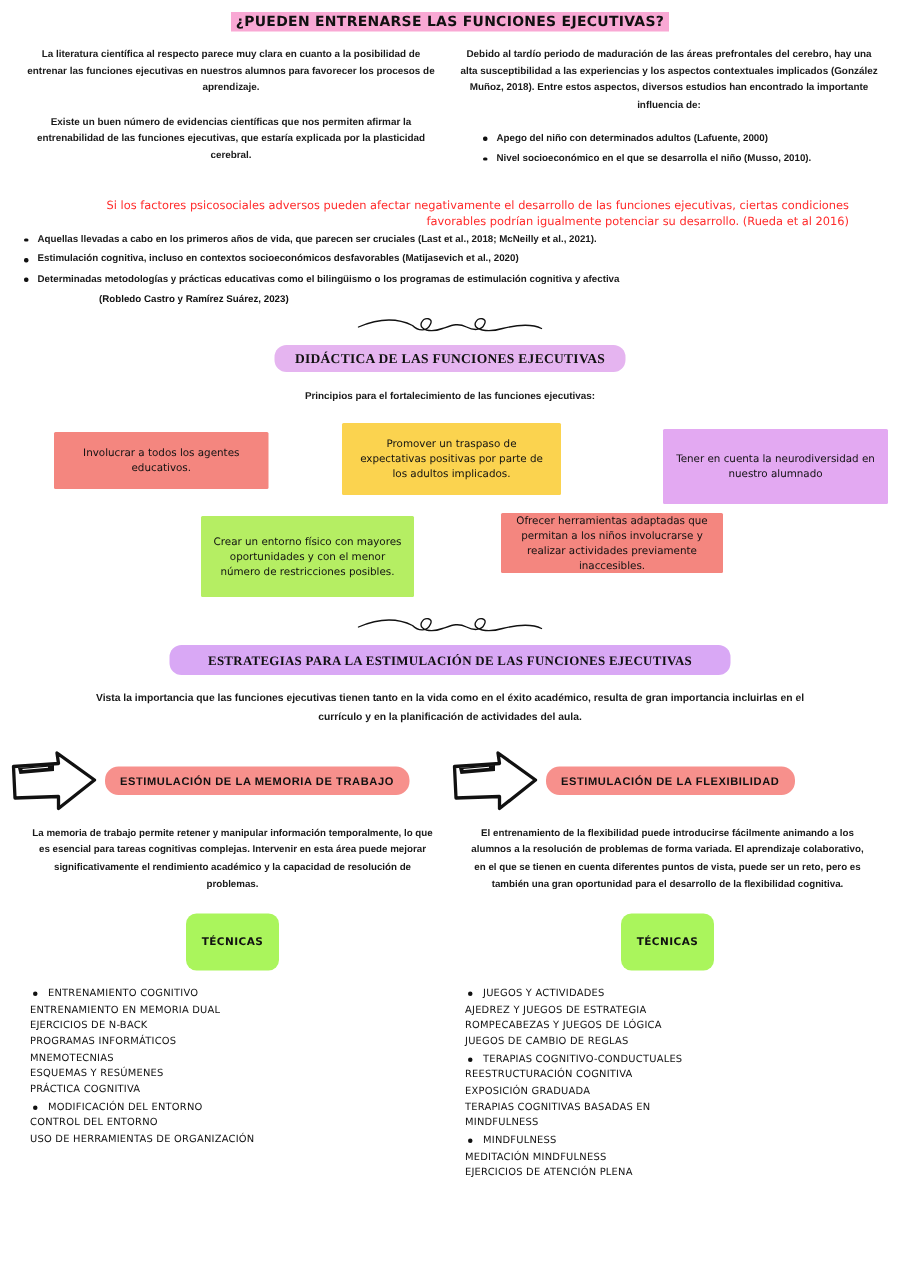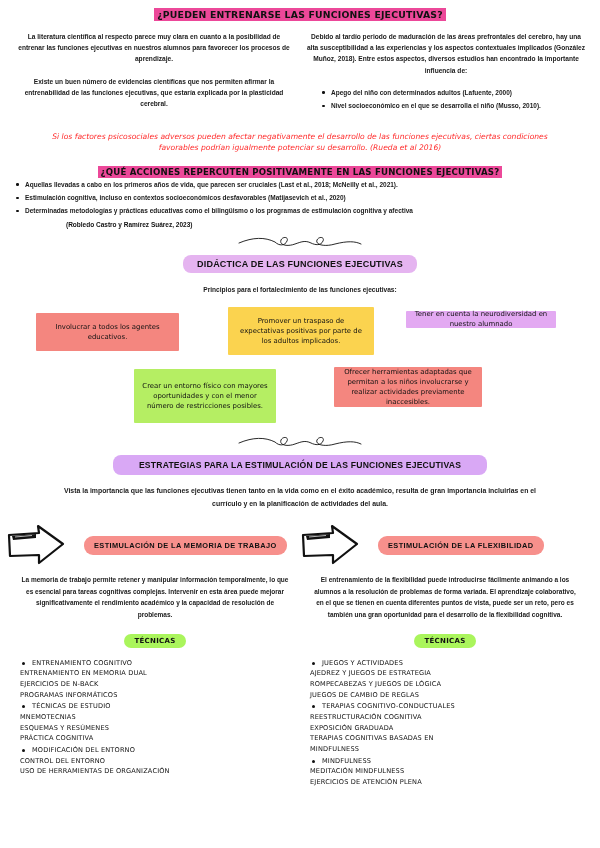--- a/index.html
+++ b/index.html
@@ -24,21 +24,21 @@
   }
 
   
   .title-hl {
     text-align: center;
     font-family: "DejaVu Sans", sans-serif;
     font-weight: bold;
     letter-spacing: 0.2px;
   }
   .title-hl span.mark {
-    background: #ec4899;
+    background: #f9a8d4;
     padding: 1px 3px 1px 3px;
     line-height: 1.35;
     box-decoration-break: clone;
     -webkit-box-decoration-break: clone;
   }
   .h-main {
     font-size: 9.3px;
     margin: 9px 0 0 0;
   }
 
@@ -83,27 +83,26 @@
     top: 4.5px;
     width: 2.6px;
     height: 2.6px;
     background: #111;
     border-radius: 50%;
   }
 
   
   .red-note {
     color: #ff2b2b;
-    text-align: center;
+    text-align: right;
     font-size: 7.6px;
     line-height: 1.55;
     font-family: "DejaVu Sans", sans-serif;
     font-weight: normal;
     margin: 10px 34px 0 34px;
-    font-style: italic;
   }
 
   
   .h-sub {
     font-size: 8.6px;
     margin: 13px 0 0 0;
   }
 
   
   .wide-list {
@@ -124,21 +123,21 @@
   
   .squiggle {
     display: block;
     margin: 5px auto 0 auto;
   }
 
   
   .pill {
     display: block;
     margin: 6px auto 0 auto;
-    font-family: Liberation Sans, sans-serif;
+    font-family: Liberation Serif, serif;
     font-weight: bold;
     border-radius: 8px;
     width: fit-content;
   }
   .pill-purple {
     background: #e5b4f0;
     color: #111;
     font-size: 9px;
     padding: 4px 14px;
     letter-spacing: 0.2px;
@@ -179,21 +178,21 @@
     align-items: center;
     justify-content: center;
   }
   .b-red    { background: #f4867f; }
   .b-yellow { background: #fbd34f; }
   .b-purple { background: #e3a9f2; }
   .b-green  { background: #b5ee63; }
 
   #bub1 { left: 36px;  top: 16px;  width: 143px; height: 38px; }
   #bub2 { left: 228px; top: 10px;  width: 146px; height: 48px; }
-  #bub3 { left: 406px; top: 14px;  width: 150px; height: 17px; }
+  #bub3 { left: 442px; top: 14px;  width: 150px; height: 50px; }
   #bub4 { left: 134px; top: 72px;  width: 142px; height: 54px; }
   #bub5 { left: 334px; top: 70px;  width: 148px; height: 40px; }
 
   
   .mid-p {
     text-align: center;
     font-size: 6.9px;
     line-height: 1.85;
     font-weight: bold;
     margin: 10px 52px 0 52px;
@@ -216,21 +215,20 @@
   .arrow-ico { flex: 0 0 auto; margin-right: 4px; }
   .banner-red {
     background: #f7908c;
     color: #111;
     font-size: 7.4px;
     font-weight: bold;
     padding: 5px 10px;
     border-radius: 9px;
     letter-spacing: 0.4px;
     white-space: nowrap;
-    margin-left: 14px;
   }
 
   
   .low-cols {
     display: flex;
     margin-top: 8px;
     padding: 0 10px;
     box-sizing: border-box;
   }
   .low-col { width: 50%; box-sizing: border-box; padding: 0 10px; }
@@ -241,21 +239,21 @@
     font-weight: bold;
     margin: 0;
     color: #1a1a1a;
   }
   .tec-pill {
     background: #aaf55c;
     color: #111;
     font-family: "DejaVu Sans", sans-serif;
     font-weight: bold;
     font-size: 7px;
-    padding: 3px 10px;
+    padding: 15px 10px;
     border-radius: 7px;
     display: block;
     width: fit-content;
     margin: 13px auto 0 auto;
     letter-spacing: 0.3px;
   }
   .tec-list {
     margin: 10px 0 0 0;
     padding: 0;
     list-style: none;
@@ -300,21 +298,20 @@
       <p>Debido al tardío periodo de maduración de las áreas prefrontales del cerebro, hay una alta susceptibilidad a las experiencias y los aspectos contextuales implicados (González Muñoz, 2018). Entre estos aspectos, diversos estudios han encontrado la importante influencia de:</p>
       <ul class="dot">
         <li>Apego del niño con determinados adultos (Lafuente, 2000)</li>
         <li>Nivel socioeconómico en el que se desarrolla el niño (Musso, 2010).</li>
       </ul>
     </div>
   </div>
 
   <p class="red-note">Si los factores psicosociales adversos pueden afectar negativamente el desarrollo de las funciones ejecutivas, ciertas condiciones favorables podrían igualmente potenciar su desarrollo. (Rueda et al 2016)</p>
 
-  <h2 class="title-hl h-sub"><span class="mark">¿QUÉ ACCIONES REPERCUTEN POSITIVAMENTE EN LAS FUNCIONES EJECUTIVAS?</span></h2>
 
   <ul class="dot wide-list">
     <li>Aquellas llevadas a cabo en los primeros años de vida, que parecen ser cruciales (Last et al., 2018; McNeilly et al., 2021).</li>
     <li>Estimulación cognitiva, incluso en contextos socioeconómicos desfavorables (Matijasevich et al., 2020)</li>
     <li>Determinadas metodologías y prácticas educativas como el bilingüismo o los programas de estimulación cognitiva y afectiva</li>
   </ul>
   <p class="sub-ref">(Robledo Castro y Ramírez Suárez, 2023)</p>
 
   <svg class="squiggle" width="130" height="14" viewBox="0 0 130 14">
     <path d="M4 8 C 18 2, 30 2, 40 7 C 44 11, 50 11, 52 6 C 54 2, 48 1, 46 5 C 44 10, 52 12, 60 9 C 66 7, 70 5, 76 8 C 80 10, 86 11, 88 6 C 90 2, 84 1, 82 5 C 80 10, 90 12, 100 9 C 112 6, 120 6, 126 9" fill="none" stroke="#111" stroke-width="0.9" stroke-linecap="round"></path>
@@ -362,21 +359,20 @@
   <div class="low-cols">
 
     <div class="low-col">
       <p class="desc">La memoria de trabajo permite retener y manipular información temporalmente, lo que es esencial para tareas cognitivas complejas. Intervenir en esta área puede mejorar significativamente el rendimiento académico y la capacidad de resolución de problemas.</p>
       <div class="tec-pill">TÉCNICAS</div>
       <ul class="tec-list">
         <li class="head">ENTRENAMIENTO COGNITIVO</li>
         <li>ENTRENAMIENTO EN MEMORIA DUAL</li>
         <li>EJERCICIOS DE N-BACK</li>
         <li>PROGRAMAS INFORMÁTICOS</li>
-        <li class="head">TÉCNICAS DE ESTUDIO</li>
         <li>MNEMOTECNIAS</li>
         <li>ESQUEMAS Y RESÚMENES</li>
         <li>PRÁCTICA COGNITIVA</li>
         <li class="head">MODIFICACIÓN DEL ENTORNO</li>
         <li>CONTROL DEL ENTORNO</li>
         <li>USO DE HERRAMIENTAS DE ORGANIZACIÓN</li>
       </ul>
     </div>
 
     <div class="low-col">

